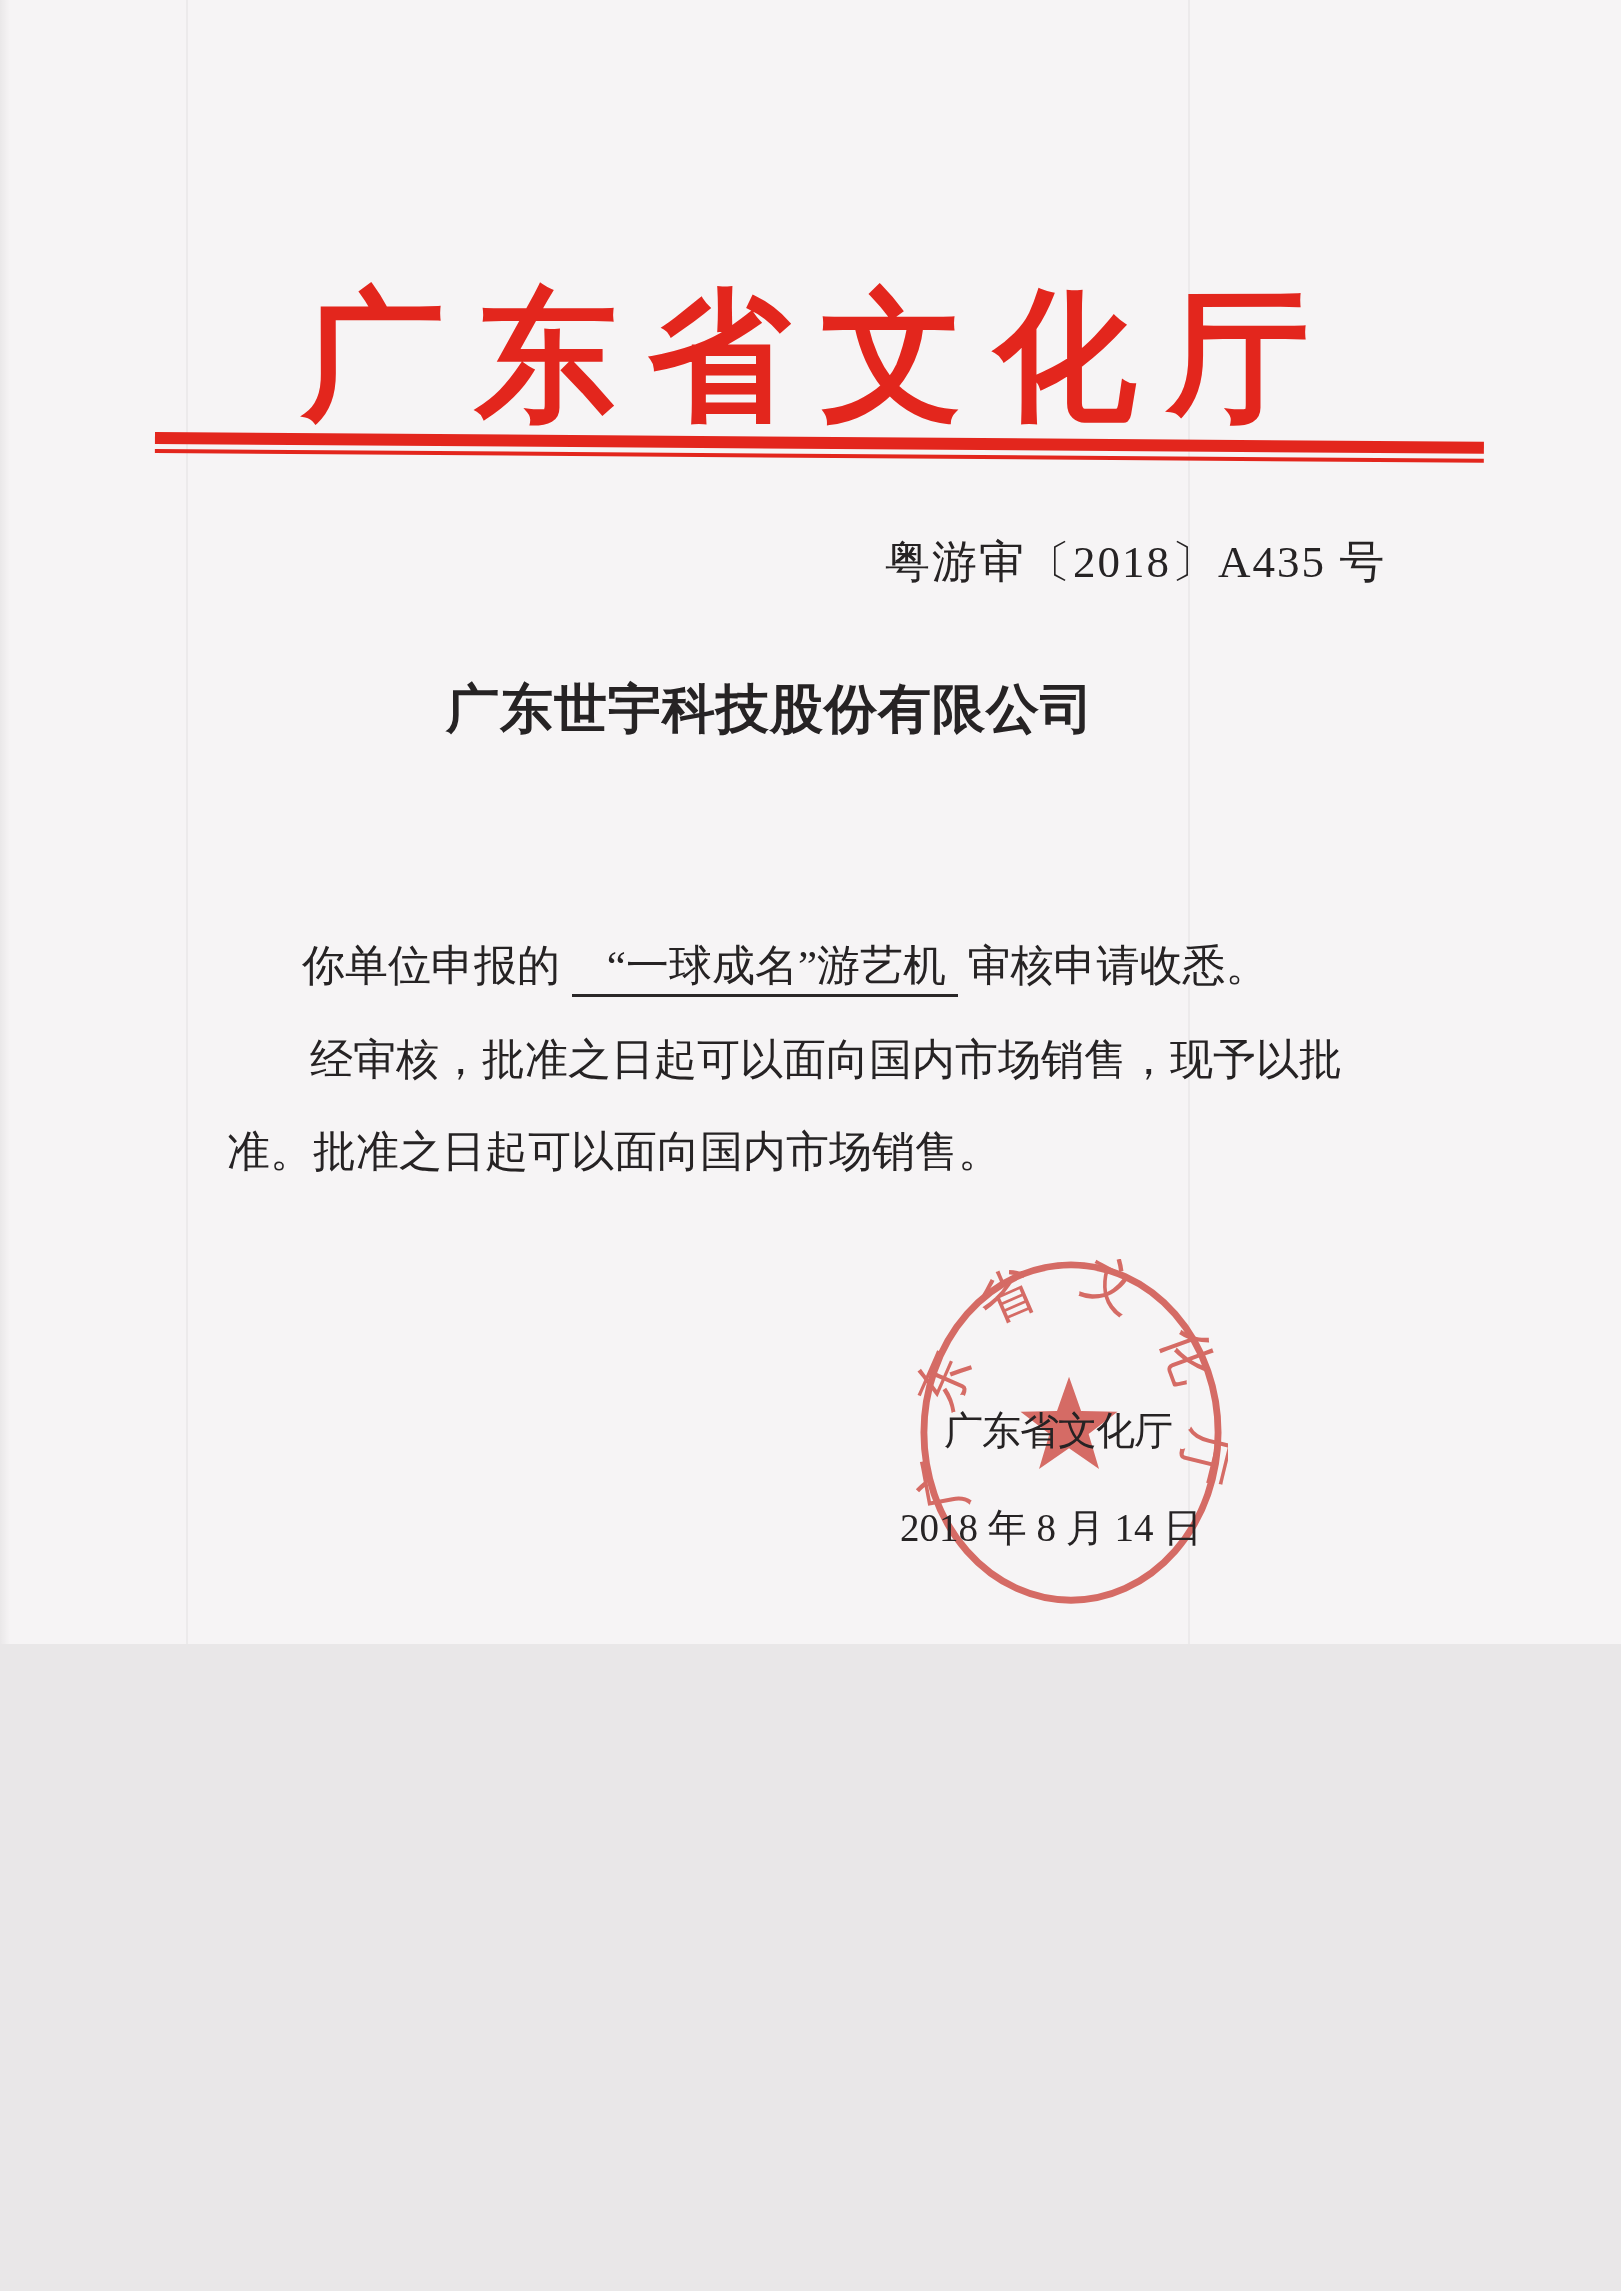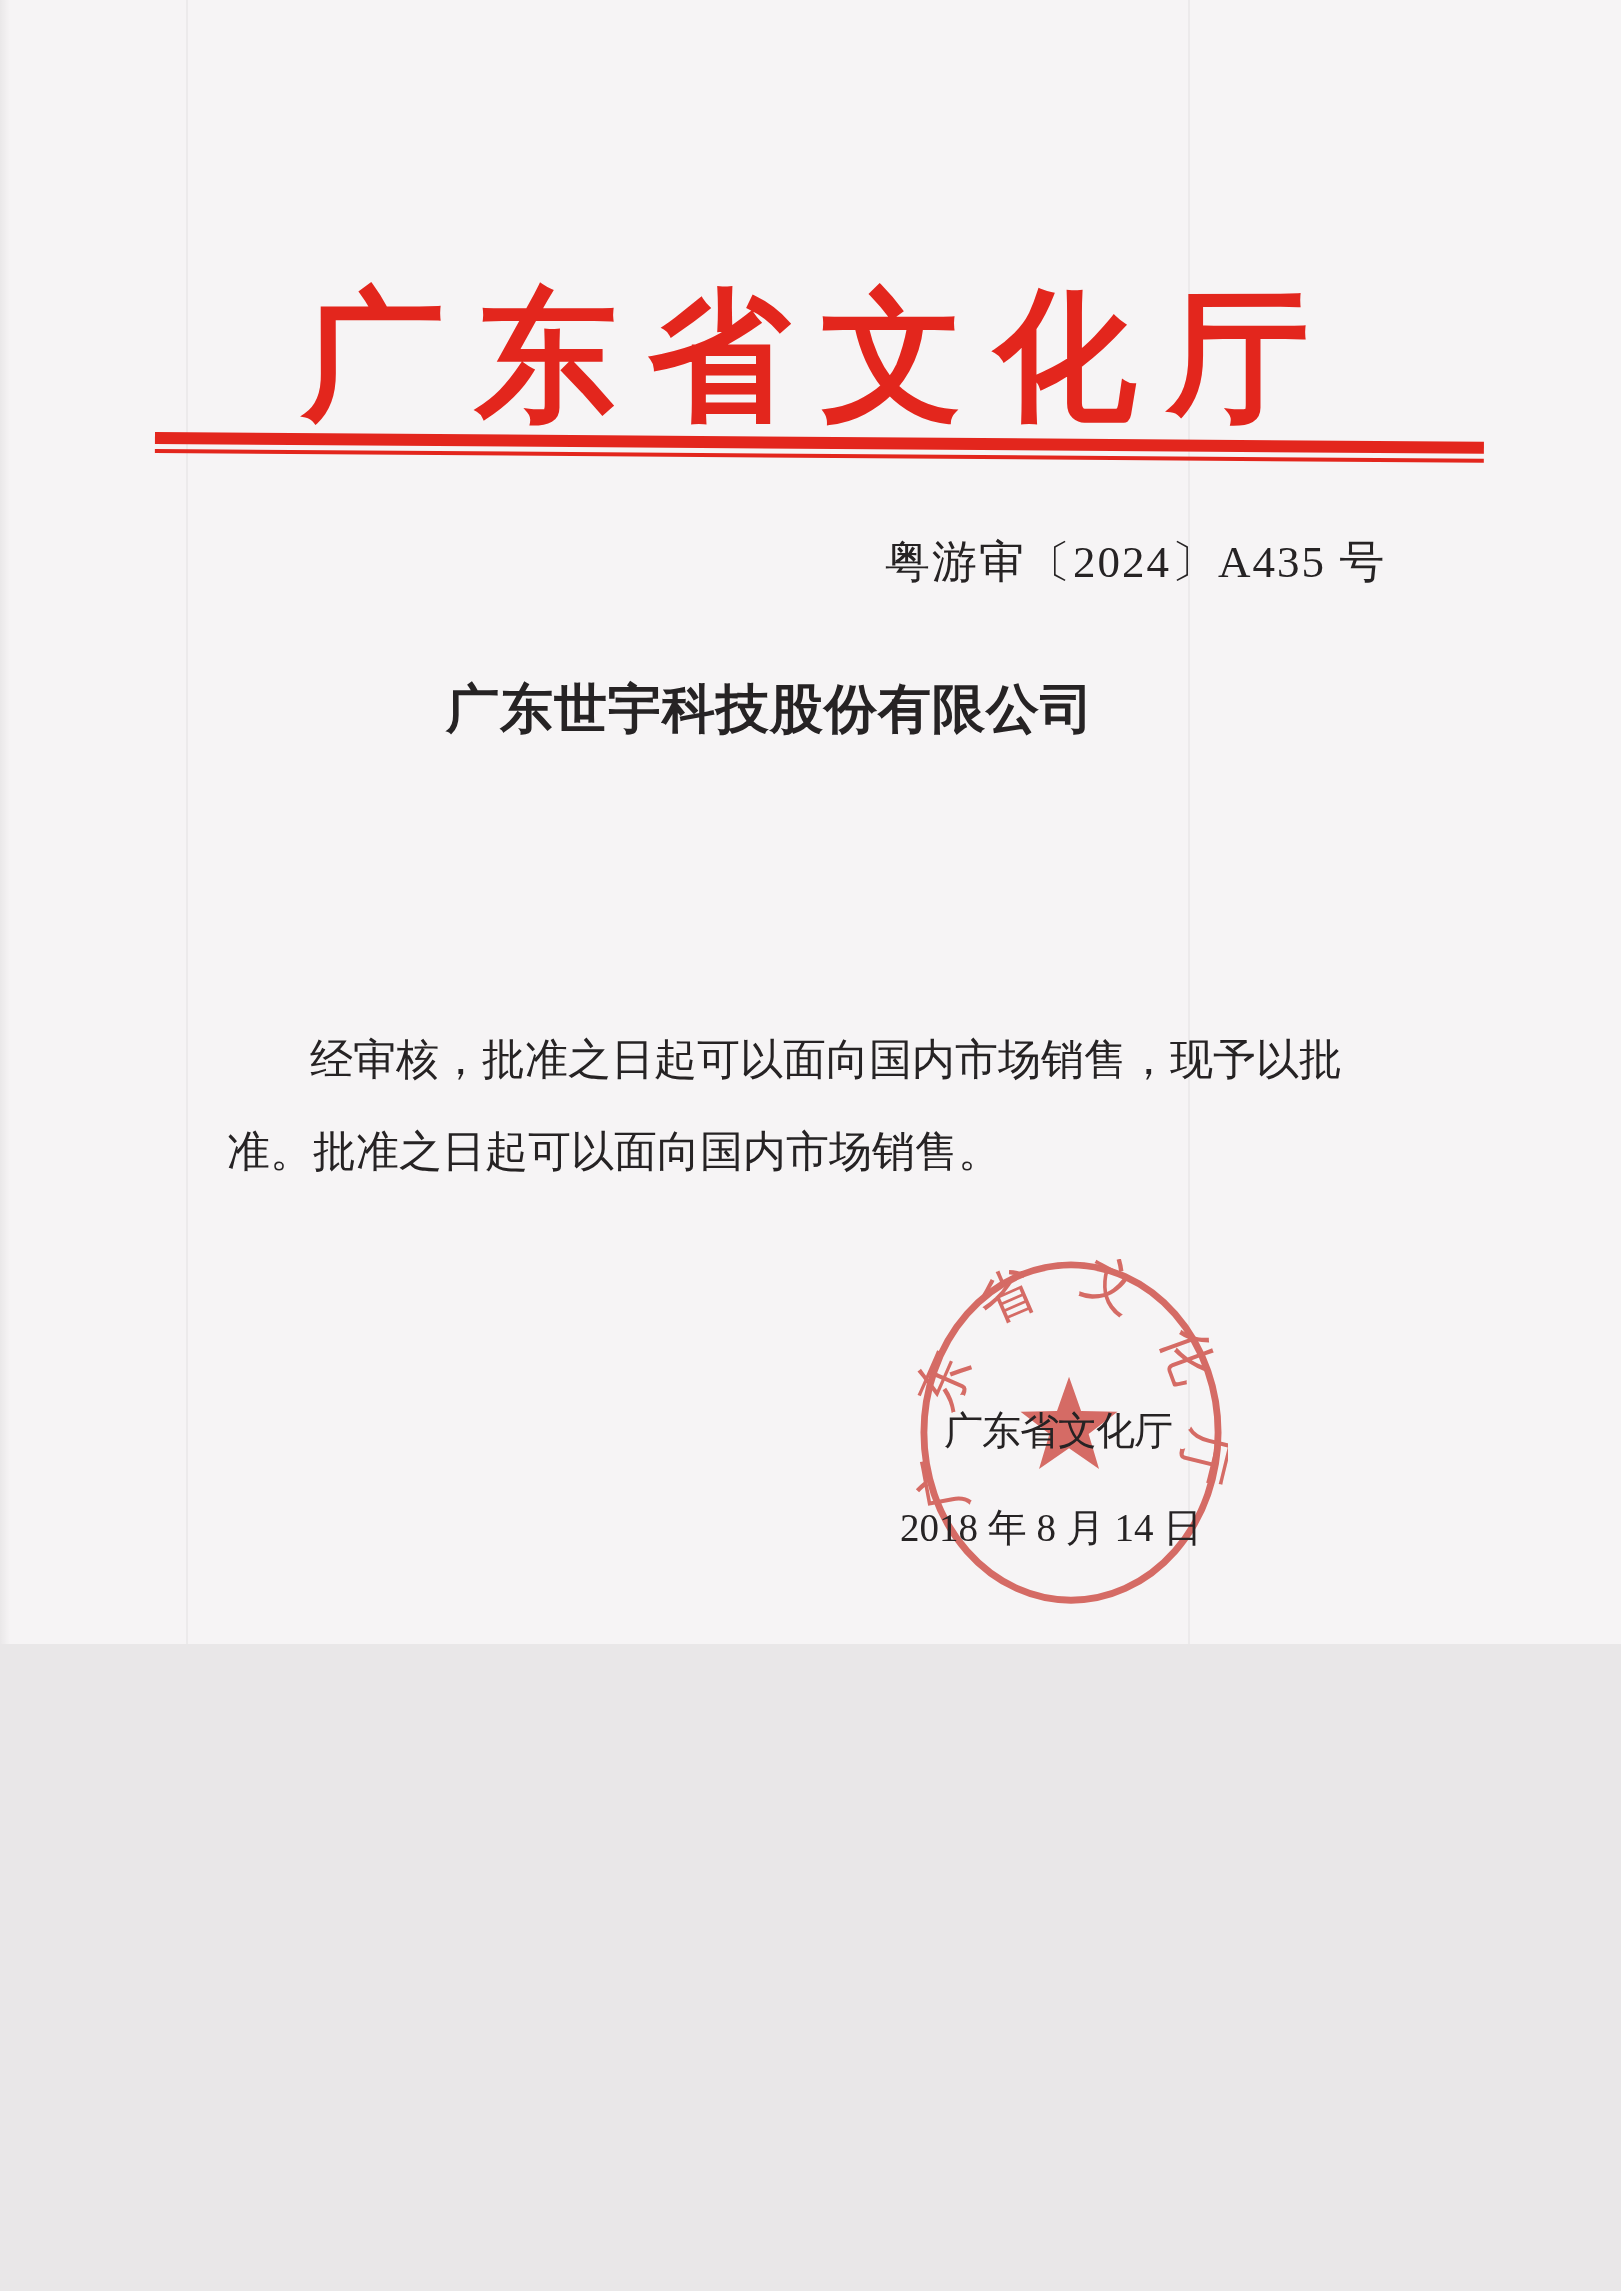--- a/index.html
+++ b/index.html
@@ -79,25 +79,28 @@
   <div class="scan-streak streak-b"></div>
 
   <div class="letterhead">广东省文化厅</div>
 
   <div class="rule-top">
     <div class="thick"></div>
     <div class="gap"></div>
     <div class="thin"></div>
   </div>
 
-  <div class="doc-number">粤游审〔2024〕A435 号</div>
+  <div class="doc-number">粤游审〔2018〕A435 号</div>
 
   <div class="doc-title">广东世宇科技股份有限公司</div>
 
 
+  <div class="bodyline line-p1">
+    <span>你单位申报的</span><span class="u-seg">“一球成名”游艺机</span><span>审核申请收悉。</span>
+  </div>
 
   <div class="bodyline line-p2a">经审核，批准之日起可以面向国内市场销售，现予以批</div>
   <div class="bodyline line-p2b">准。批准之日起可以面向国内市场销售。</div>
 
   <svg class="seal" viewBox="0 0 320 360" xmlns="http://www.w3.org/2000/svg">
     <ellipse cx="160" cy="177" rx="150" ry="171" fill="none" stroke="#d0544c" stroke-width="7"></ellipse>
     <path id="sealArcPath" d="M 63,256 A 118,138 0 1 1 257,256" fill="none"></path>
     <text>
       <textPath href="#sealArcPath" startOffset="6">广东省文化厅</textPath>
     </text>

